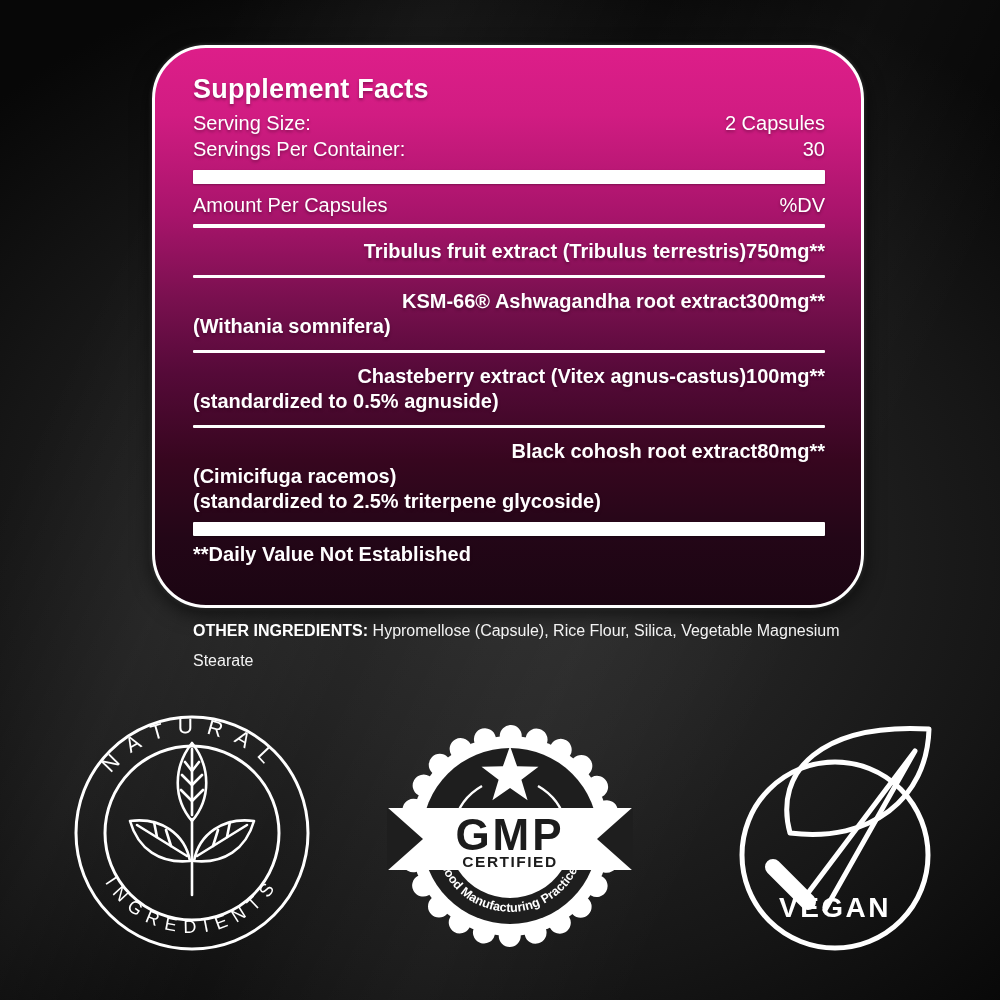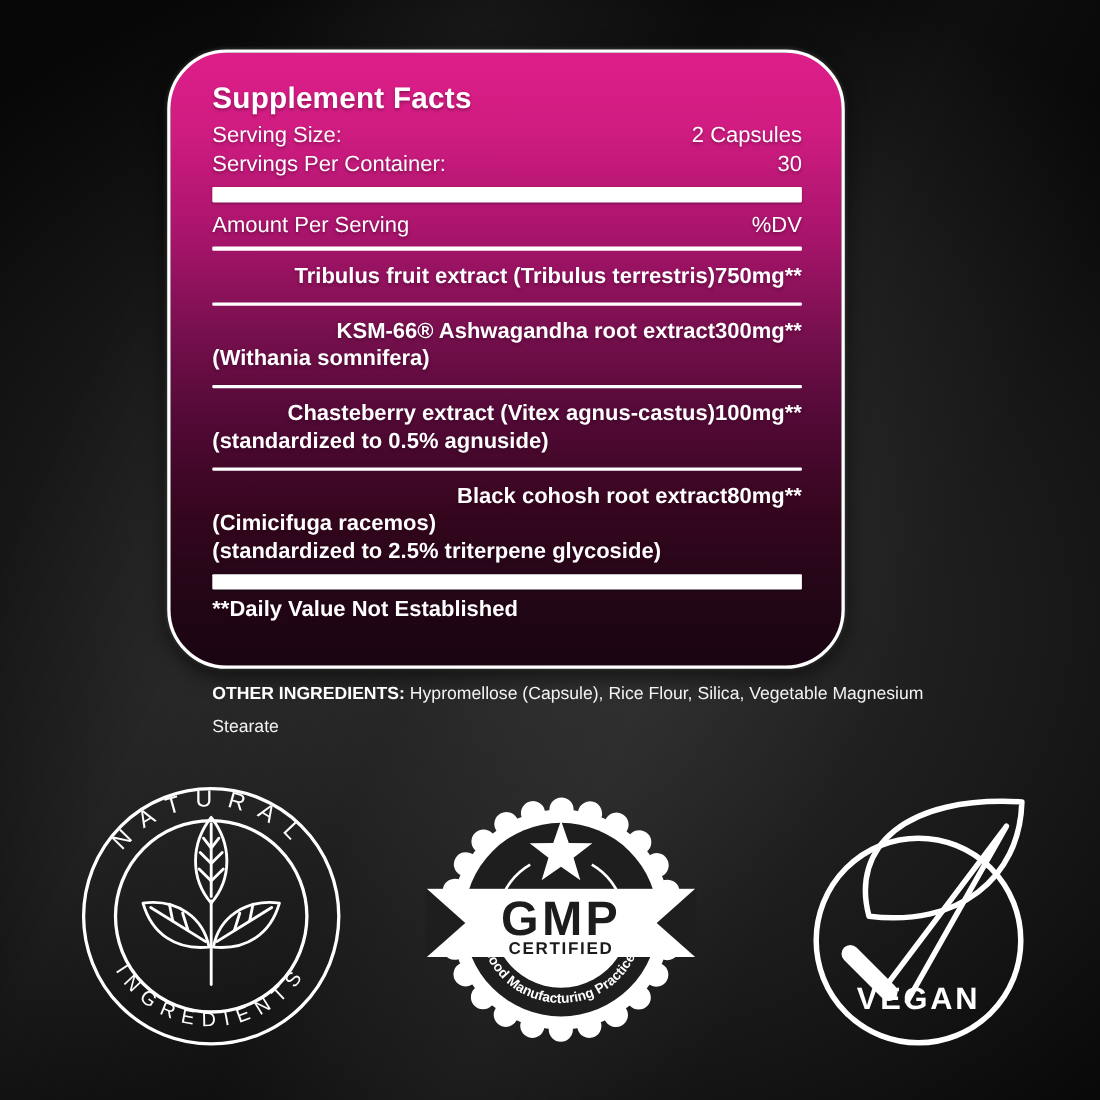--- a/index.html
+++ b/index.html
@@ -12,21 +12,21 @@
     position:relative; width:1000px; height:1000px;
     background:radial-gradient(75% 62% at 50% 56%, #2d2d2d 0%, #242424 32%, #161616 68%, #070707 100%);
   }
   .stage::before {
     content:""; position:absolute; inset:0; pointer-events:none;
     background:linear-gradient(115deg, transparent 16%, rgba(255,255,255,.045) 30%, transparent 45%, rgba(255,255,255,.03) 60%, transparent 75%);
   }
 
   
   .panel {
-    position:absolute; left:152px; top:45px; width:616px; height:563px;
+    position:absolute; left:152px; top:45px; width:712px; height:563px;
     border-radius:54px; border:3px solid #ffffff;
     background:linear-gradient(180deg, #dd1e89 0%, #d11c82 12%, #a8146b 30%, #79104f 45%, #560a39 58%, #37061f 74%, #230617 88%, #1b0512 100%);
     box-shadow:0 6px 20px rgba(0,0,0,.65), 0 0 4px rgba(255,255,255,.25);
     padding:22px 36px 0 38px; color:#fff;
     text-shadow:0 2px 3px rgba(40,0,25,.4);
   }
   .panel .title { font-size:27px; font-weight:700; line-height:30px; margin:4px 0 6px; letter-spacing:.2px; }
   .kv { display:flex; justify-content:space-between; align-items:baseline; font-weight:400; font-size:20px; line-height:26px; }
   .bar-thick { height:14px; background:#fff; margin-top:8px; border-radius:1px; box-shadow:0 1px 2px rgba(0,0,0,.3); }
   .header-row { margin-top:8px; }
@@ -60,21 +60,21 @@
       <span>2 Capsules</span>
     </div>
     <div class="kv">
       <span>Servings Per Container:</span>
       <span>30</span>
     </div>
 
     <div class="bar-thick"></div>
 
     <div class="kv header-row">
-      <span>Amount Per Serving</span>
+      <span>Amount Per Capsules</span>
       <span>%DV</span>
     </div>
 
     <div class="bar-thin"></div>
 
     <div class="ing-row">
       <div class="ing-top">
         <span>Tribulus fruit extract (Tribulus terrestris)</span>
         <span>750mg**</span>
       </div>

